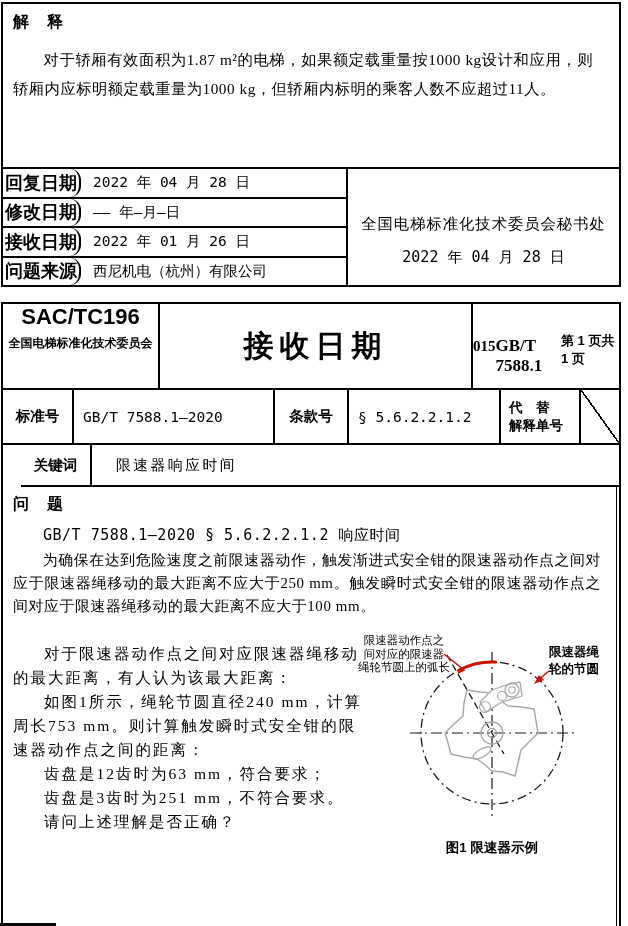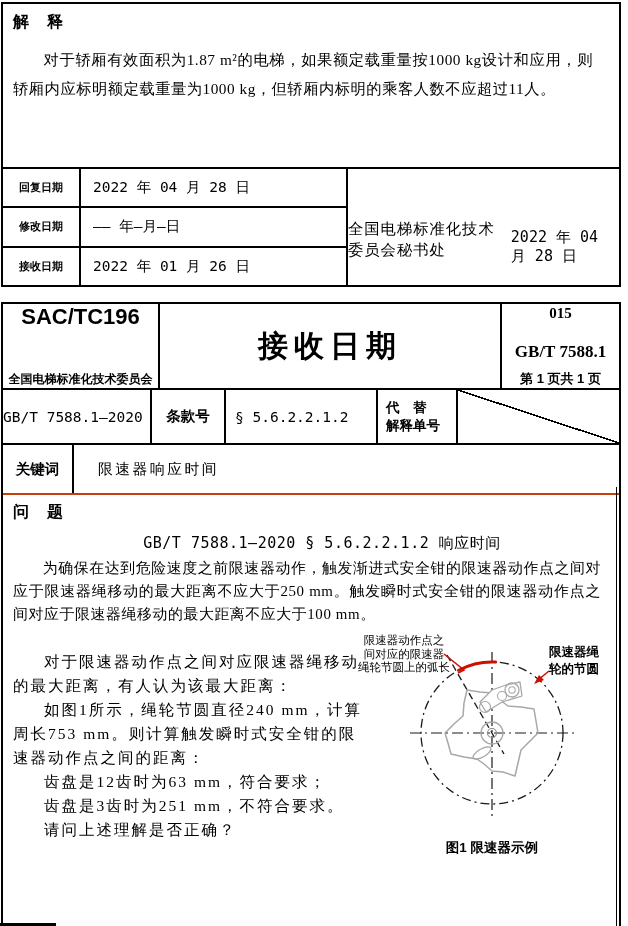--- a/index.html
+++ b/index.html
@@ -14,73 +14,73 @@
   .sec-title{font-family:"Liberation Sans","DejaVu Sans",sans-serif;font-weight:bold;
              font-size:16px;letter-spacing:1px;}
   .t1-body{margin-top:12px;font-size:15.3px;line-height:29px;text-indent:2em;
            text-align:justify;letter-spacing:0.5px;}
   .t1-grid{flex:1;display:flex;}
   .t1-left{width:345px;border-right:2px solid #000;display:flex;flex-direction:column;}
   .meta-row{flex:1;display:flex;border-bottom:2px solid #000;}
   .meta-row:last-child{border-bottom:none;}
   .meta-label{width:78px;border-right:2px solid #000;display:flex;align-items:center;
               justify-content:center;font-family:"Liberation Sans","DejaVu Sans",sans-serif;
-              font-weight:bold;font-size:11px;}
+              font-weight:bold;font-size:18px;border-radius:11px;}
   .meta-value{flex:1;display:flex;align-items:center;padding-left:12px;
               font-family:"DejaVu Sans Mono","Liberation Mono",monospace;font-size:14.5px;}
-  .t1-right{flex:1;display:flex;flex-direction:row;align-items:center;justify-content:center;
+  .t1-right{flex:1;display:flex;flex-direction:column;align-items:center;justify-content:center;
             padding-top:26px;}
   .secretariat-name{font-size:15.3px;letter-spacing:1px;}
   .secretariat-date{margin-top:13px;font-family:"DejaVu Sans Mono","Liberation Mono",monospace;
                     font-size:15px;}
 
   
   .t2{position:absolute;left:1px;top:302px;width:620px;height:624px;border:2px solid #000;
       border-bottom:none;display:flex;flex-direction:column;}
   .t2-header{height:86px;display:flex;border-bottom:2px solid #000;}
   .h-org{width:157px;border-right:2px solid #000;display:flex;flex-direction:column;
-         align-items:center;justify-content:space-between;}
+         align-items:center;justify-content:flex-start;}
   .org-code{font-family:"Liberation Sans","DejaVu Sans",sans-serif;font-weight:bold;font-size:22px;}
   .org-name{font-family:"Liberation Sans","DejaVu Sans",sans-serif;font-weight:bold;
             font-size:12px;margin-top:5px;}
   .h-title{flex:1;border-right:2px solid #000;display:flex;align-items:center;justify-content:center;}
   .doc-title{font-family:"Liberation Sans","DejaVu Sans",sans-serif;font-weight:bold;
              font-size:30px;letter-spacing:6px;}
-  .h-num{width:117px;display:flex;flex-direction:column;align-items:center;justify-content:center;}
+  .h-num{width:146px;display:flex;flex-direction:row;align-items:center;justify-content:center;}
   .sheet-no{font-weight:bold;font-size:15px;}
   .sheet-std{font-weight:bold;font-size:17px;margin-top:20px;}
   .sheet-page{font-family:"Liberation Sans","DejaVu Sans",sans-serif;font-weight:bold;
               font-size:13px;margin-top:8px;}
 
   .t2-row2{height:55px;display:flex;border-bottom:2px solid #000;}
   .c-bold{font-family:"Liberation Sans","DejaVu Sans",sans-serif;font-weight:bold;font-size:14.5px;
           display:flex;align-items:center;justify-content:center;border-right:2px solid #000;}
   .c-std-label{width:71px;}
-  .c-std-value{width:149px;border-right:2px solid #000;display:flex;align-items:center;
-               font-family:"DejaVu Sans Mono","Liberation Mono",monospace;font-size:14.5px;}
+  .c-std-value{width:201px;border-right:2px solid #000;display:flex;align-items:center;
+               padding-left:9px;font-family:"DejaVu Sans Mono","Liberation Mono",monospace;font-size:14.5px;}
   .c-clause-label{width:74px;text-align:right;}
   .c-clause-value{width:152px;border-right:2px solid #000;display:flex;align-items:center;
                   padding-left:9px;font-family:"DejaVu Sans Mono","Liberation Mono",monospace;font-size:14.5px;}
   .c-replace{width:80px;border-right:2px solid #000;display:flex;align-items:center;
              padding-left:8px;font-family:"Liberation Sans","DejaVu Sans",sans-serif;
              font-weight:bold;font-size:13.5px;line-height:18px;white-space:pre-line;}
   .c-diag{flex:1;background:linear-gradient(to top right,
           transparent calc(50% - 0.8px),#000 calc(50% - 0.8px),#000 calc(50% + 0.8px),
           transparent calc(50% + 0.8px));}
 
-  .t2-row3{height:50px;display:flex;border-bottom:2px solid #c2410c;}
+  .t2-row3{height:42px;display:flex;border-bottom:2px solid #000000;margin-left:18px;}
   .c-key-label{width:71px;}
   .c-key-value{flex:1;display:flex;align-items:center;padding-left:24px;
                font-size:14.8px;letter-spacing:2.5px;}
 
   .q-cell{flex:1;padding:7px 18px 0 10px;}
   .q-title{font-family:"Liberation Sans","DejaVu Sans",sans-serif;font-weight:bold;
            font-size:16px;letter-spacing:1px;}
   .q-sub{margin-top:11px;text-indent:2em;font-size:15px;letter-spacing:0.5px;
-         font-family:"DejaVu Sans Mono","Liberation Mono",monospace;text-align:center;}
+         font-family:"DejaVu Sans Mono","Liberation Mono",monospace;}
   .q-intro{margin-top:4px;font-size:14.9px;line-height:23px;text-indent:2em;
            text-align:justify;letter-spacing:0.6px;}
   .q-left{margin-top:24px;width:352px;font-size:15.5px;line-height:24px;letter-spacing:2px;}
   .q-left p{margin:0;text-indent:2em;}
 
   .inner-right-line{position:absolute;right:2px;top:183px;bottom:0;width:1px;background:#000;}
 
   
   .fig{position:absolute;left:352px;top:630px;width:264px;height:232px;}
   .fig svg{position:absolute;left:0;top:0;}
@@ -110,20 +110,24 @@
           <div class="meta-value">2022 年 04 月 28 日</div>
         </div>
         <div class="meta-row">
           <div class="meta-label">修改日期</div>
           <div class="meta-value">—— 年—月—日</div>
         </div>
         <div class="meta-row">
           <div class="meta-label">接收日期</div>
           <div class="meta-value">2022 年 01 月 26 日</div>
         </div>
+        <div class="meta-row">
+          <div class="meta-label">问题来源</div>
+          <div class="meta-value">西尼机电（杭州）有限公司</div>
+        </div>
       </div>
       <div class="t1-right">
         <div class="secretariat-name">全国电梯标准化技术委员会秘书处</div>
         <div class="secretariat-date">2022 年 04 月 28 日</div>
       </div>
     </div>
   </div>
 
   <div class="t2">
     <div class="t2-header">
@@ -135,20 +139,21 @@
         <div class="doc-title">接收日期</div>
       </div>
       <div class="h-num">
         <div class="sheet-no">015</div>
         <div class="sheet-std">GB/T 7588.1</div>
         <div class="sheet-page">第 1 页共 1 页</div>
       </div>
     </div>
 
     <div class="t2-row2">
+      <div class="c-bold c-std-label">标准号</div>
       <div class="c-std-value">GB/T 7588.1—2020</div>
       <div class="c-bold c-clause-label">条款号</div>
       <div class="c-clause-value">§ 5.6.2.2.1.2</div>
       <div class="c-replace">代　替
 解释单号</div>
       <div class="c-diag"></div>
     </div>
 
     <div class="t2-row3">
       <div class="c-bold c-key-label">关键词</div>

